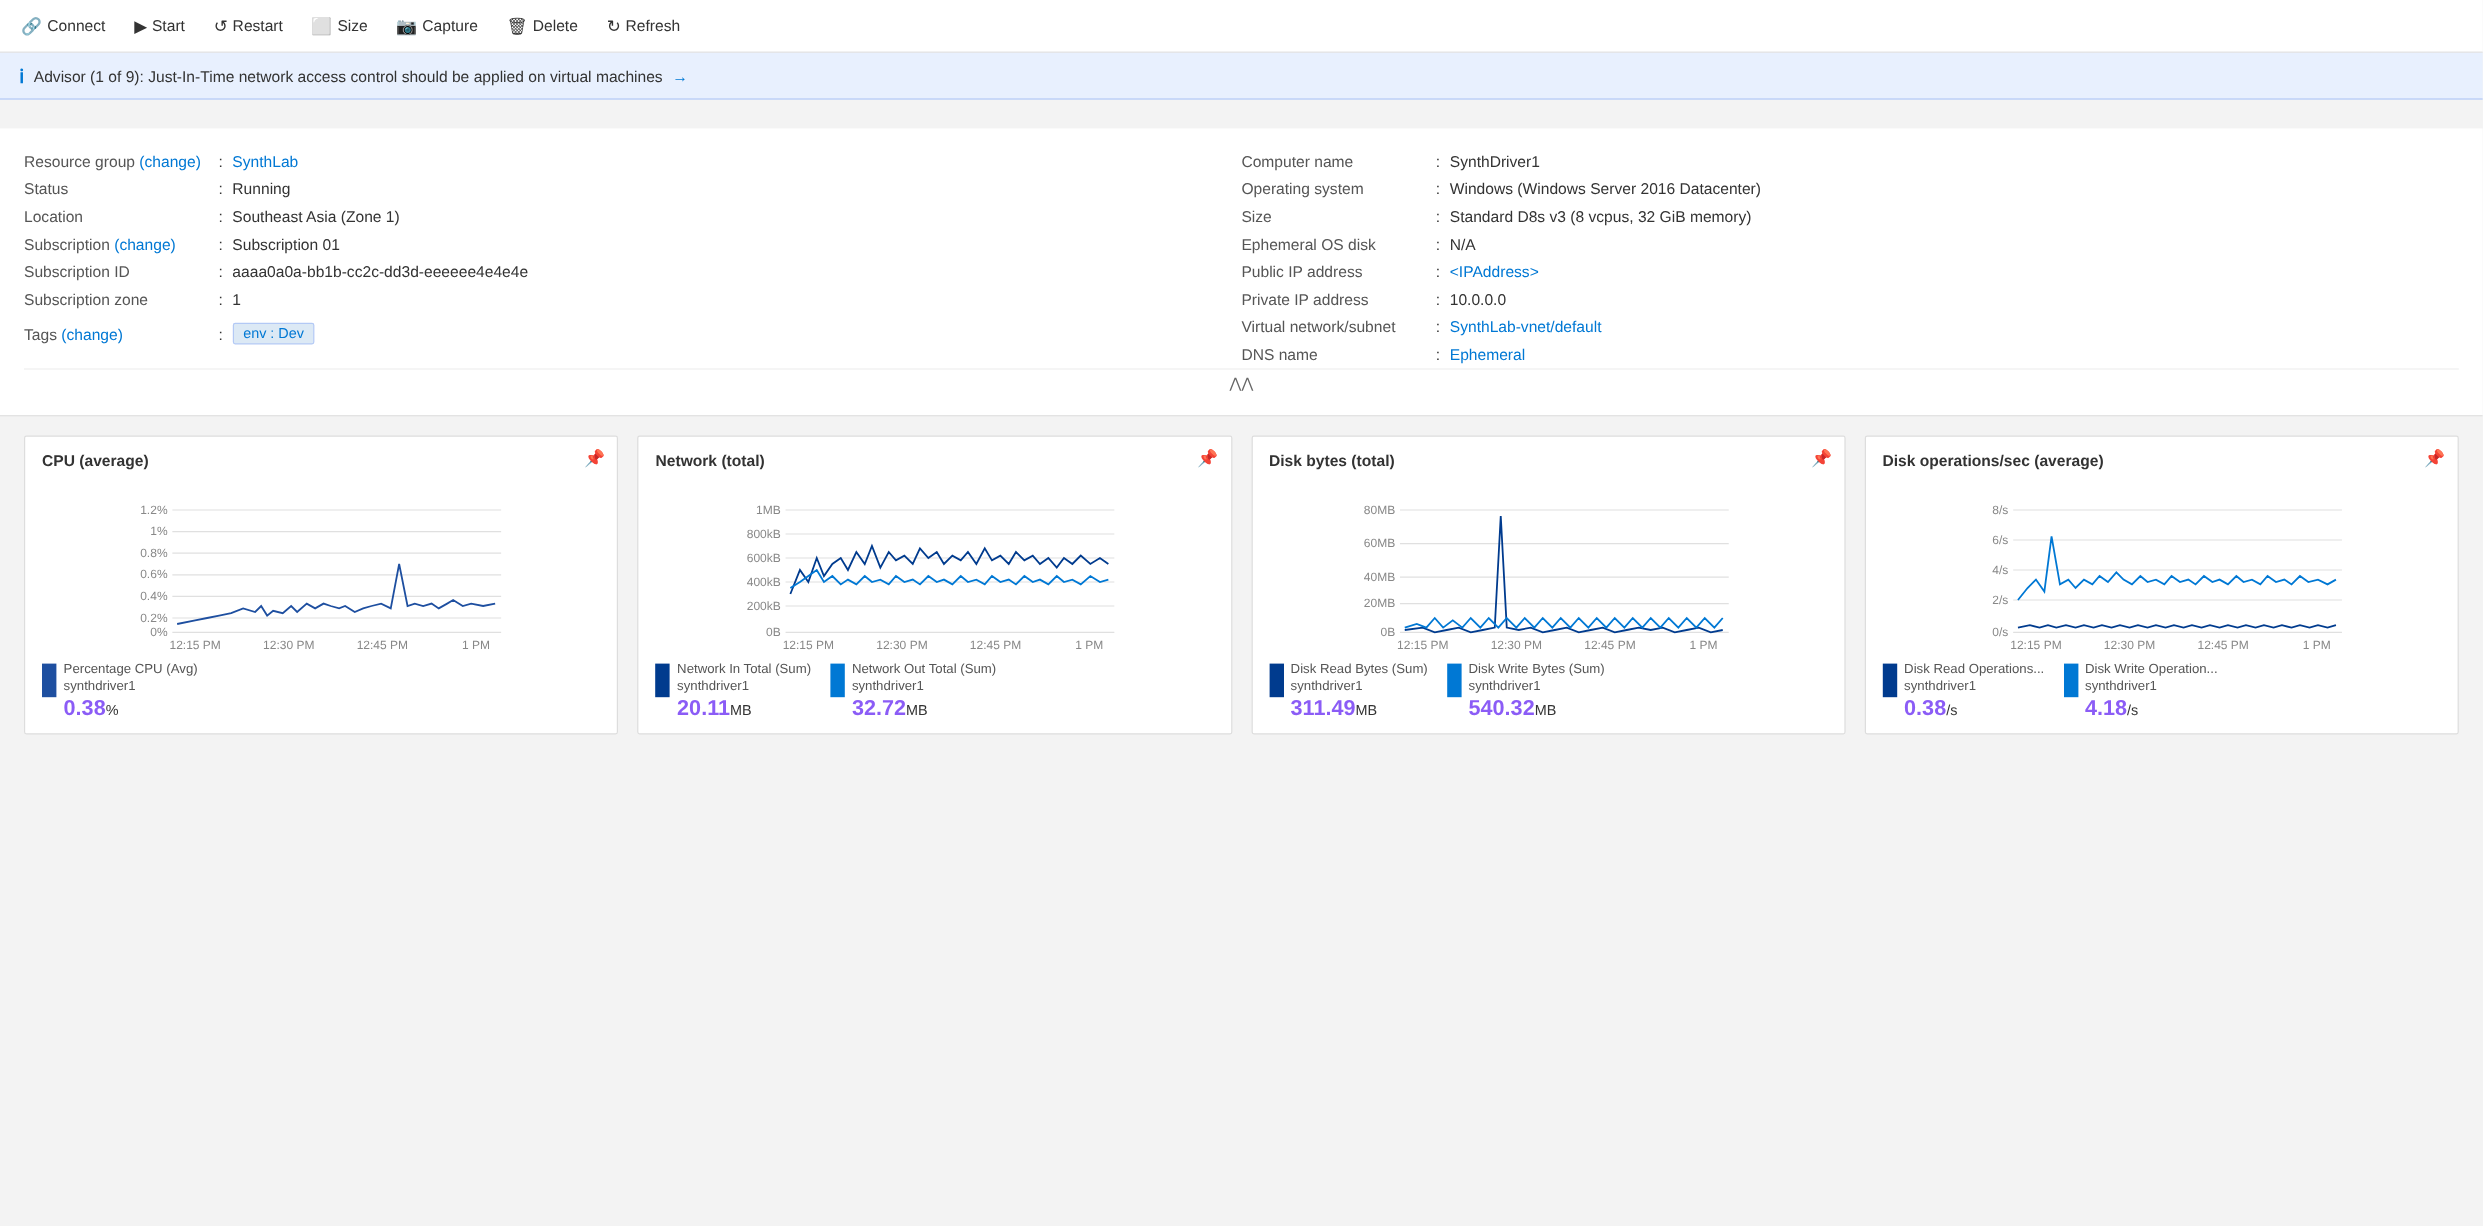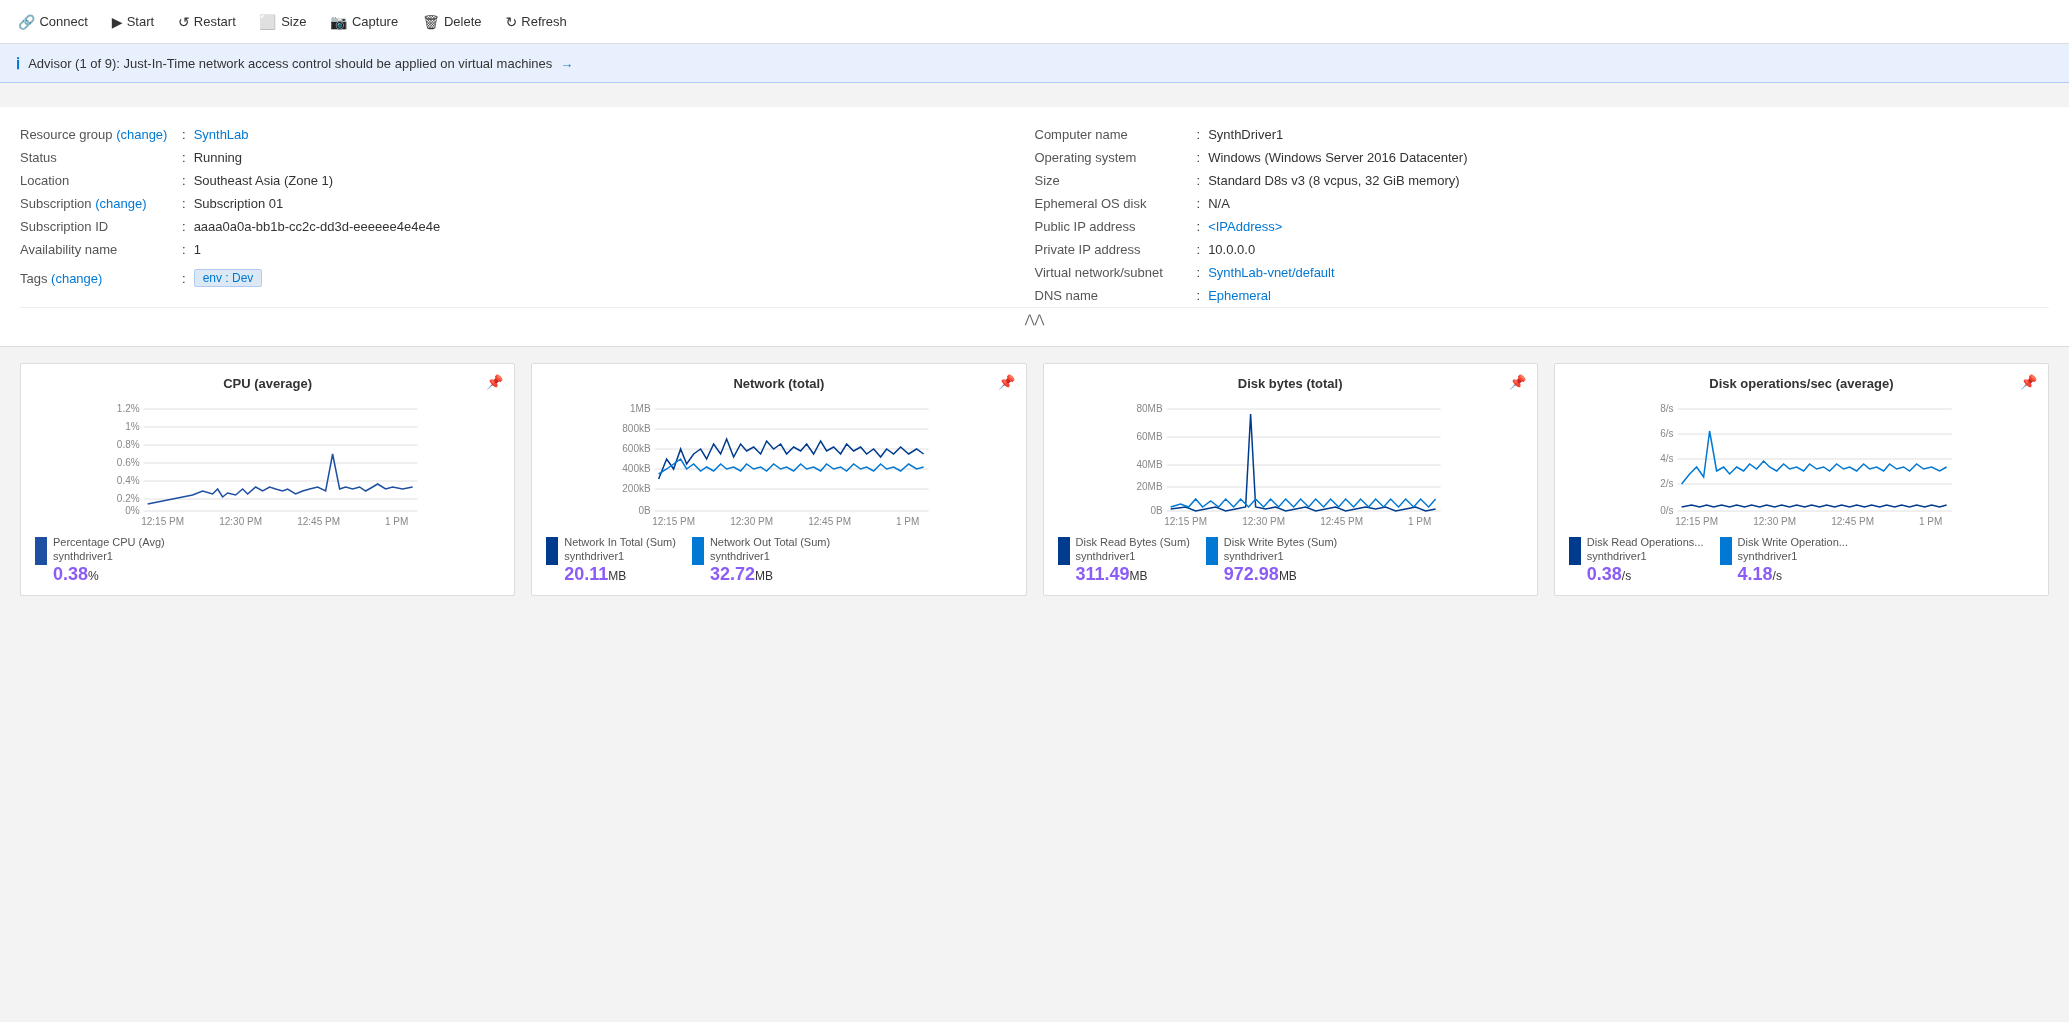--- a/index.html
+++ b/index.html
@@ -79,21 +79,21 @@
 
     
     .charts-grid {
       display: grid; grid-template-columns: repeat(4, 1fr); gap: 16px;
     }
     .chart-card {
       background: #fff; border: 1px solid #ddd; border-radius: 2px;
       padding: 12px 14px 10px; position: relative;
     }
     .chart-card-title {
-      font-size: 13px; font-weight: 600; color: #333; margin-bottom: 8px; text-align: center;
+      font-size: 13px; font-weight: 600; color: #333; margin-bottom: 24px;
     }
     .pin-icon {
       position: absolute; top: 10px; right: 10px;
       color: #666; cursor: pointer; font-size: 14px;
     }
     .chart-area {
       height: 130px; position: relative; margin-bottom: 6px;
     }
     svg.chart-svg { width: 100%; height: 100%; }
     .y-axis-label {
@@ -177,21 +177,21 @@
         <span class="info-label">Subscription <a href="#" class="info-link">(change)</a></span>
         <span class="info-colon">:</span>
         <span class="info-value">Subscription 01</span>
       </div>
       <div class="info-row">
         <span class="info-label">Subscription ID</span>
         <span class="info-colon">:</span>
         <span class="info-value">aaaa0a0a-bb1b-cc2c-dd3d-eeeeee4e4e4e</span>
       </div>
       <div class="info-row">
-        <span class="info-label">Availability name</span>
+        <span class="info-label">Subscription zone</span>
         <span class="info-colon">:</span>
         <span class="info-value">1</span>
       </div>
       <div class="tags-row info-row">
         <span class="info-label">Tags <a href="#" class="info-link">(change)</a></span>
         <span class="info-colon">:</span>
         <span class="tag-badge">env : Dev</span>
       </div>
     </div>
     <div class="info-right">
@@ -362,21 +362,21 @@
           <div class="legend-color" style="background:#003b8e"></div>
           <div>
             <div class="legend-text">Disk Read Bytes (Sum)<br>synthdriver1</div>
             <span class="legend-value">311.49</span><span class="legend-unit">MB</span>
           </div>
         </div>
         <div class="legend-item">
           <div class="legend-color" style="background:#0078d4"></div>
           <div>
             <div class="legend-text">Disk Write Bytes (Sum)<br>synthdriver1</div>
-            <span class="legend-value">972.98</span><span class="legend-unit">MB</span>
+            <span class="legend-value">540.32</span><span class="legend-unit">MB</span>
           </div>
         </div>
       </div>
     </div>
 
     <div class="chart-card">
       <div class="chart-card-title">Disk operations/sec (average)</div>
       <span class="pin-icon">📌</span>
       <div class="chart-area">
         <svg class="chart-svg" viewBox="0 0 320 130">

